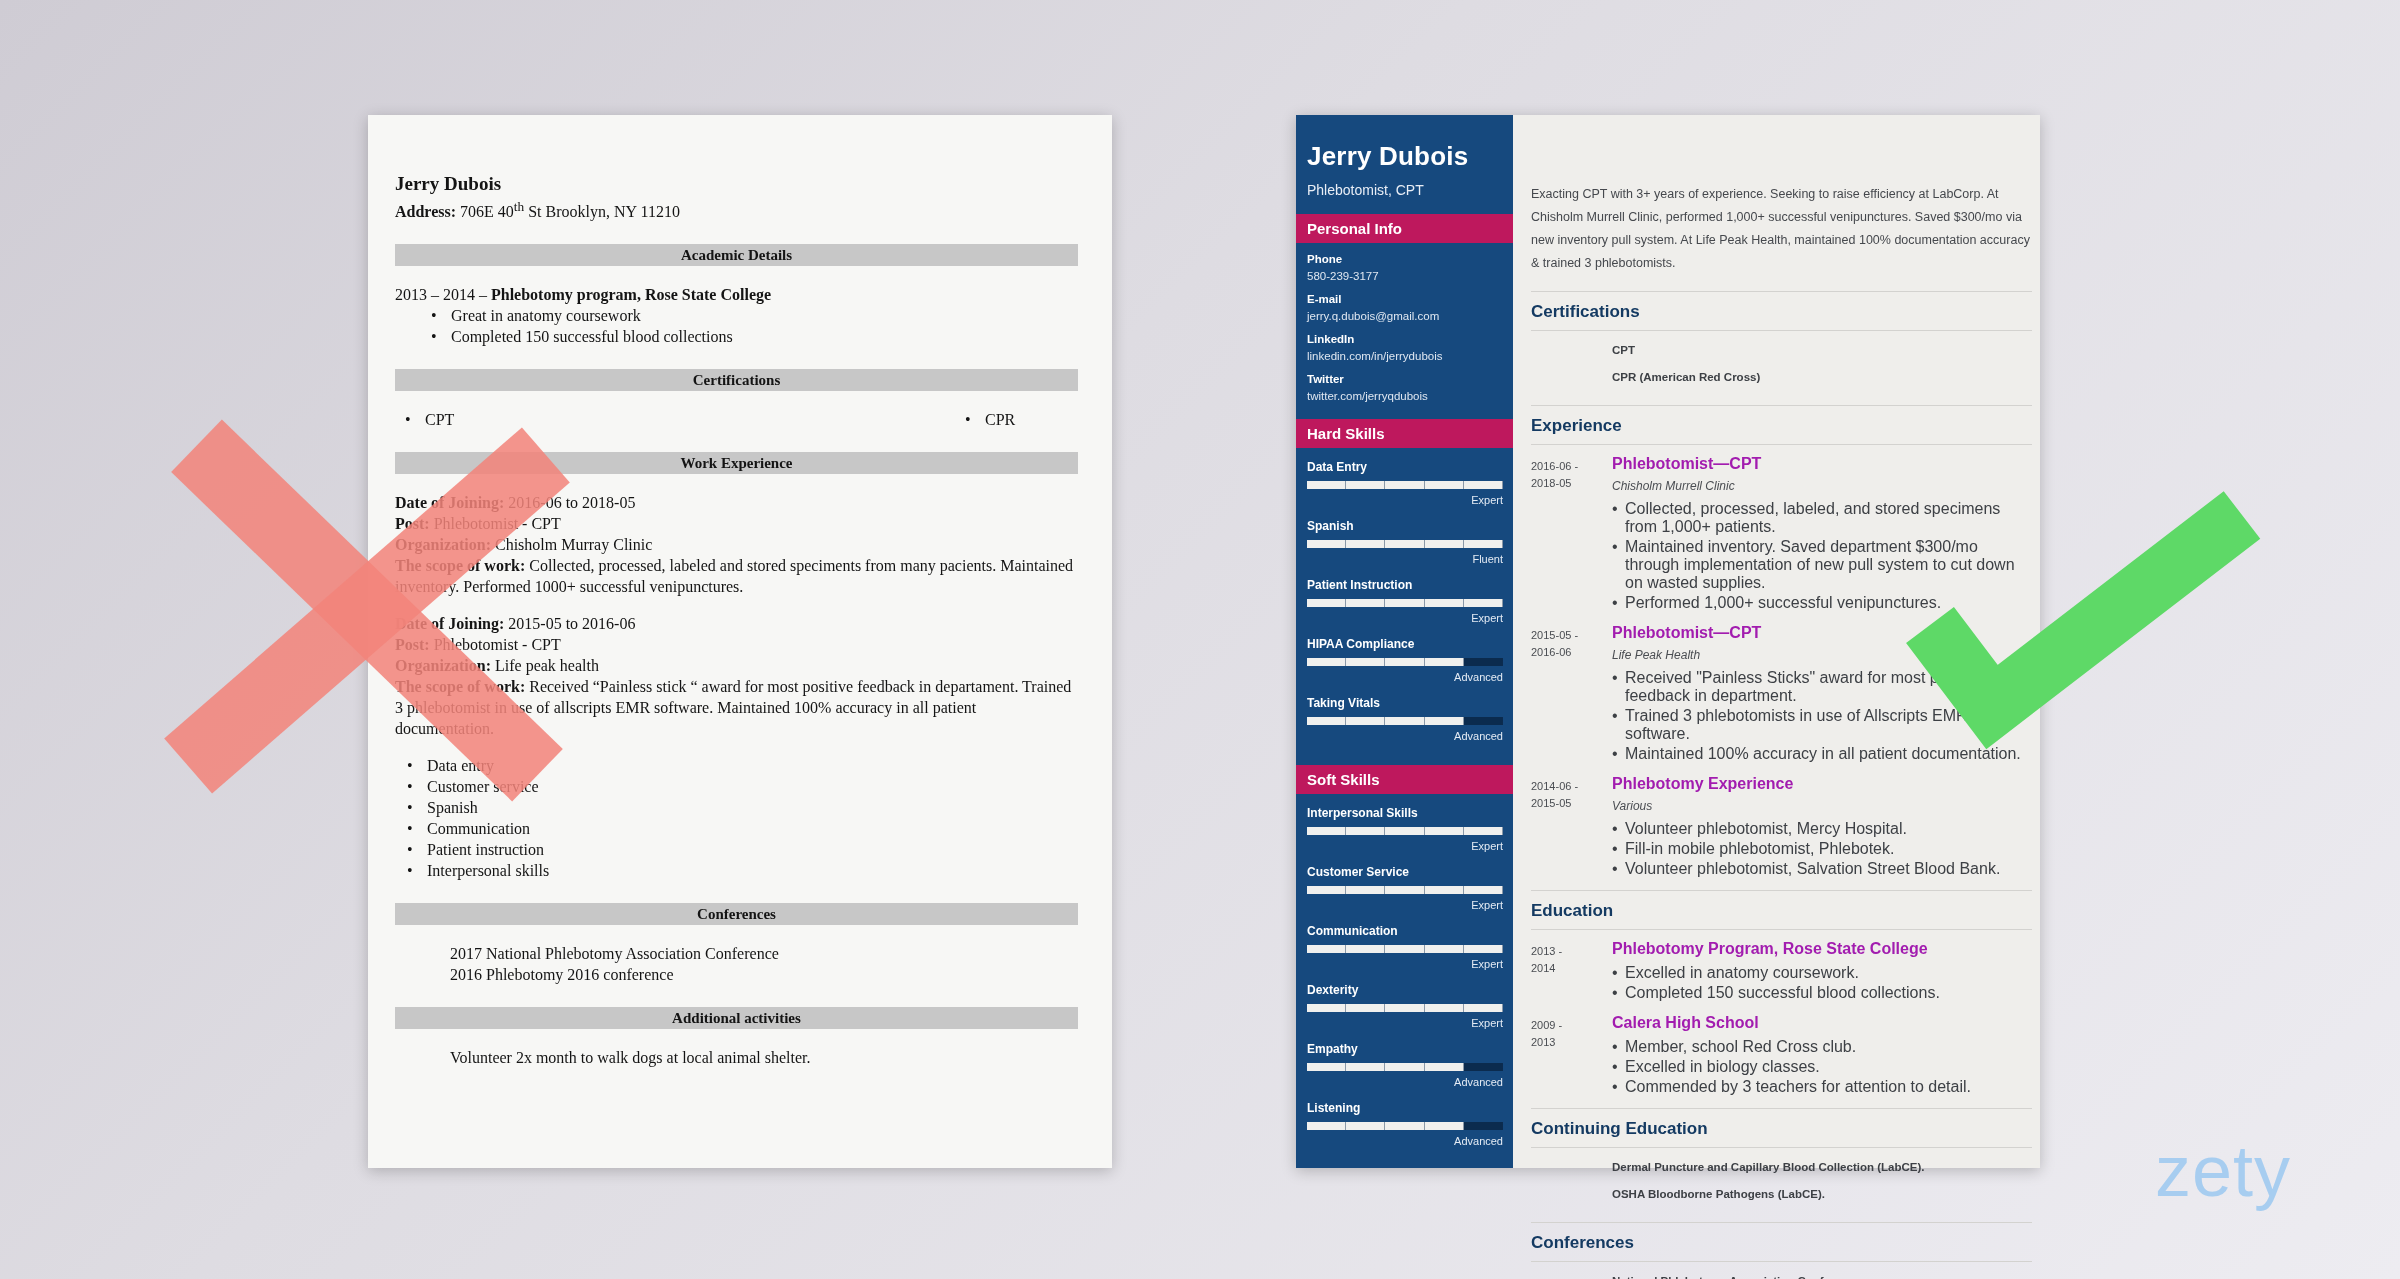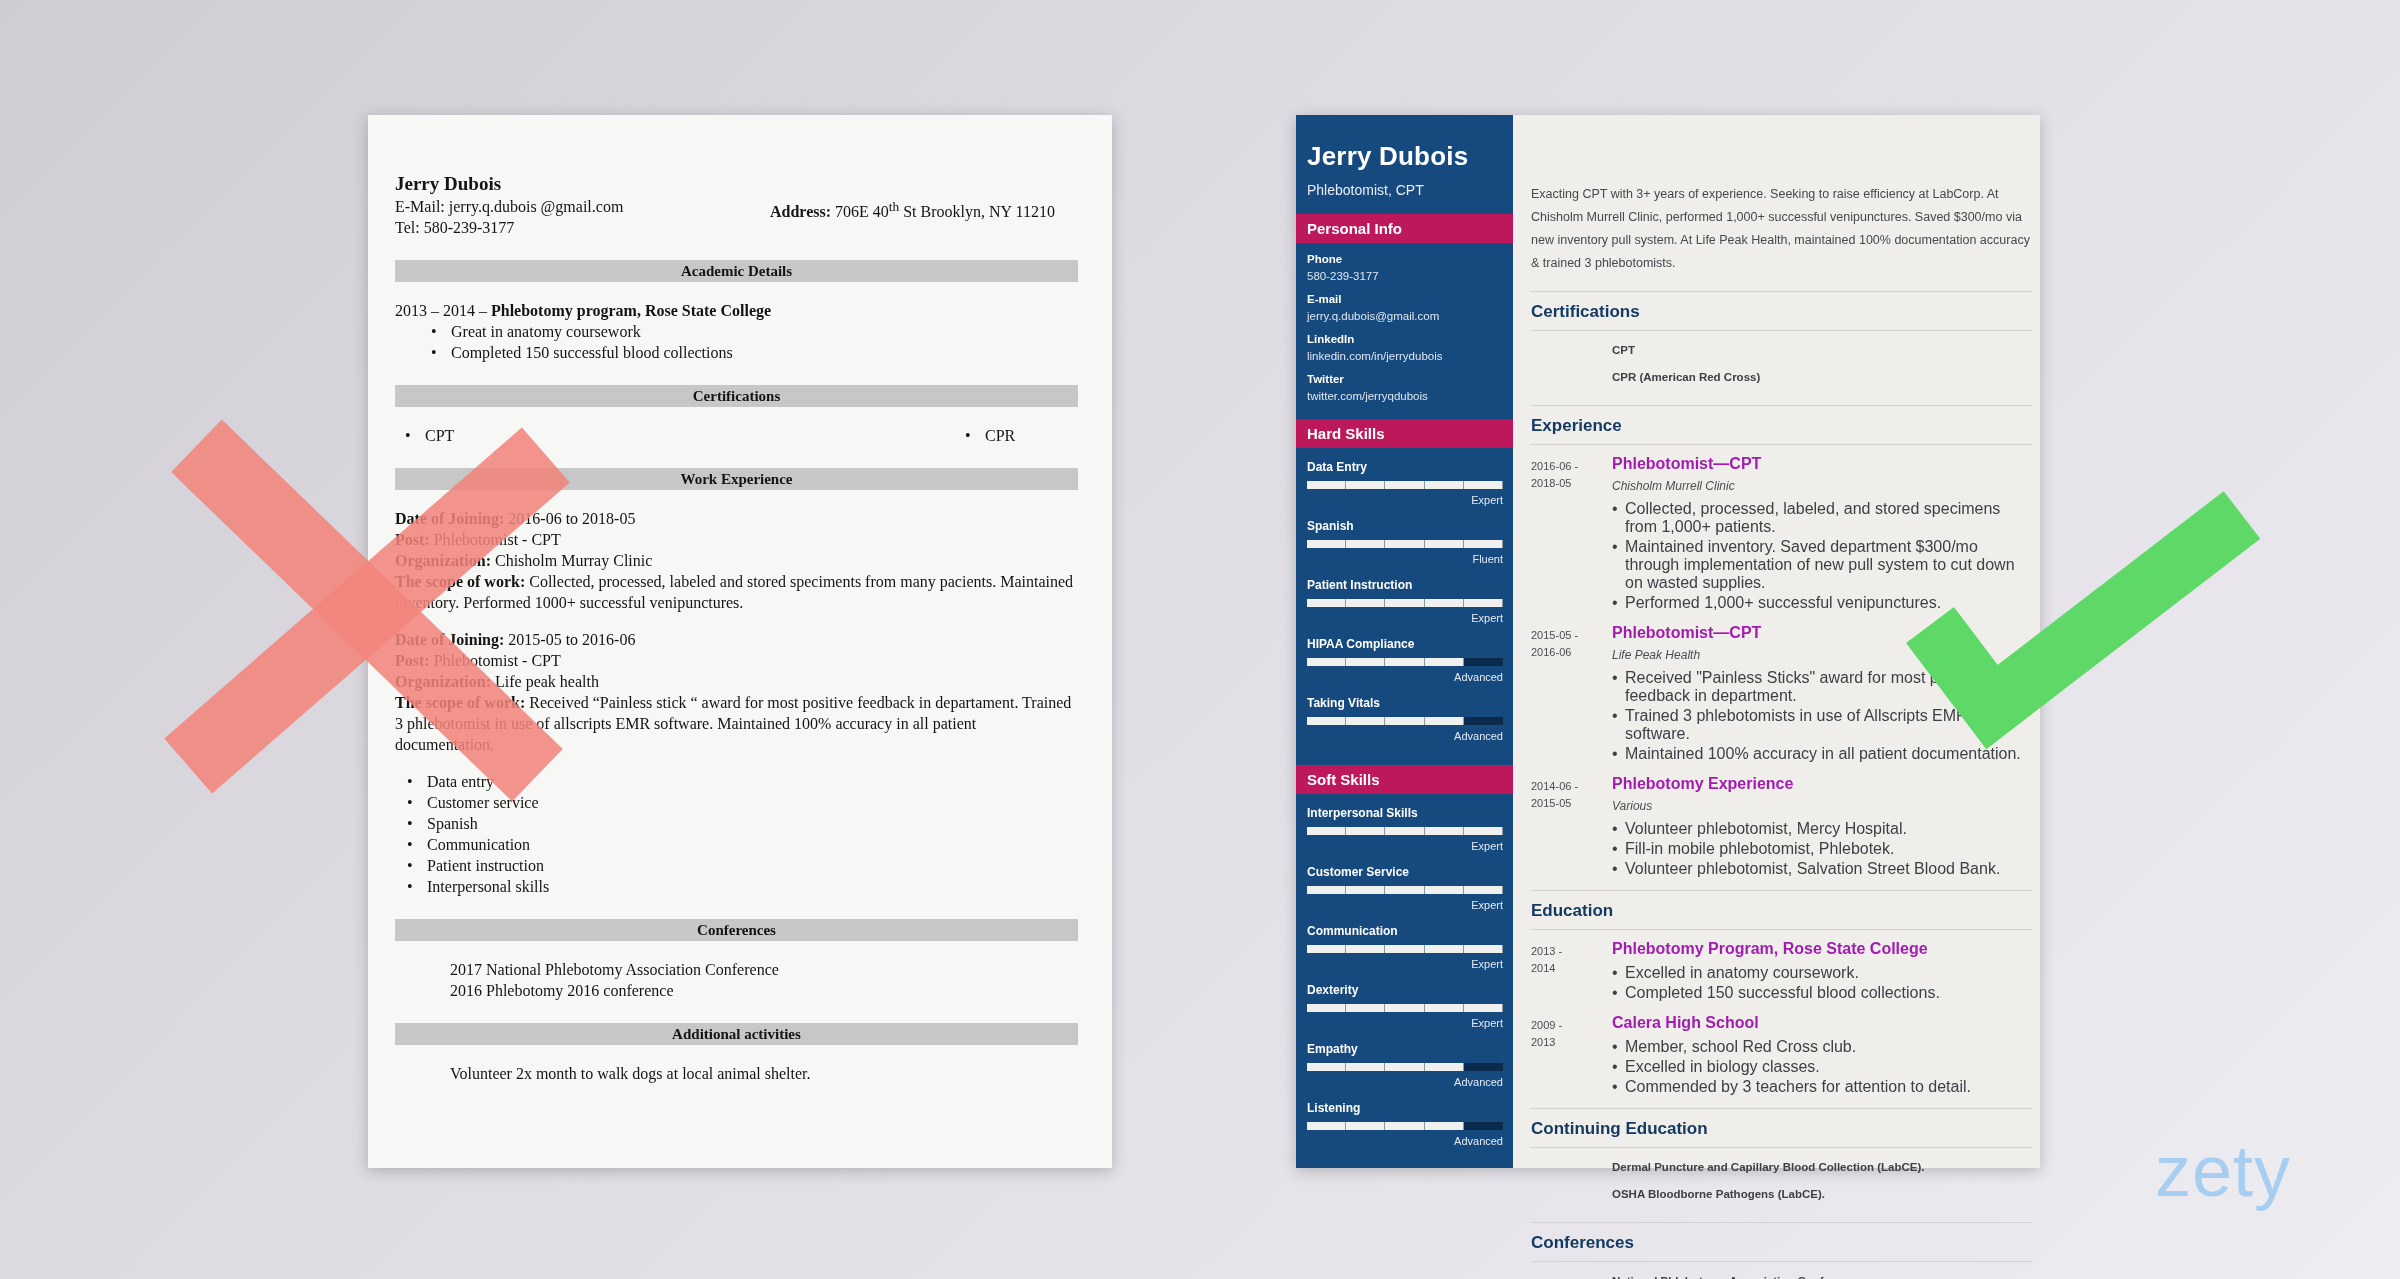--- a/index.html
+++ b/index.html
@@ -101,24 +101,20 @@
     position:absolute; left:2155px; top:1130px; font-size:72px; color:#a7cdf0;
     font-family:"Liberation Sans", sans-serif; letter-spacing:1px;
   }
 </style>
 </head>
 <body>
 
 <div class="bad-page">
   <div class="bad-name">Jerry Dubois</div>
   <div class="bad-contact">
-    <div class="left-col">
-      <div>E-Mail: jerry.q.dubois @gmail.com</div>
-      <div>Tel: 580-239-3177</div>
-    </div>
     <div>
       <b>Address:</b><span> 706E 40</span><sup>th</sup><span> St Brooklyn, NY 11210</span>
     </div>
   </div>
 
   <div class="bad-sec-bar">Academic Details</div>
   <div class="bad-degree">
     <span>2013 – 2014 – </span><b>Phlebotomy program, Rose State College</b>
   </div>
   <ul class="bad-ul">

